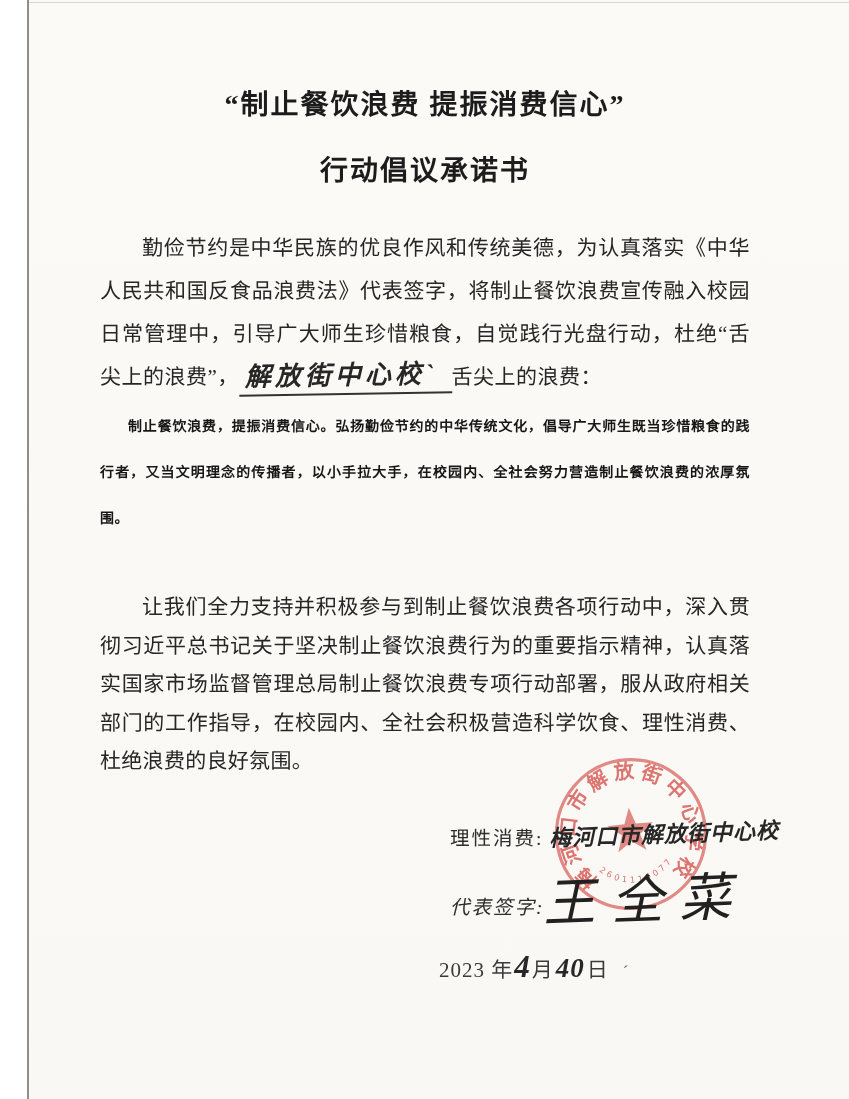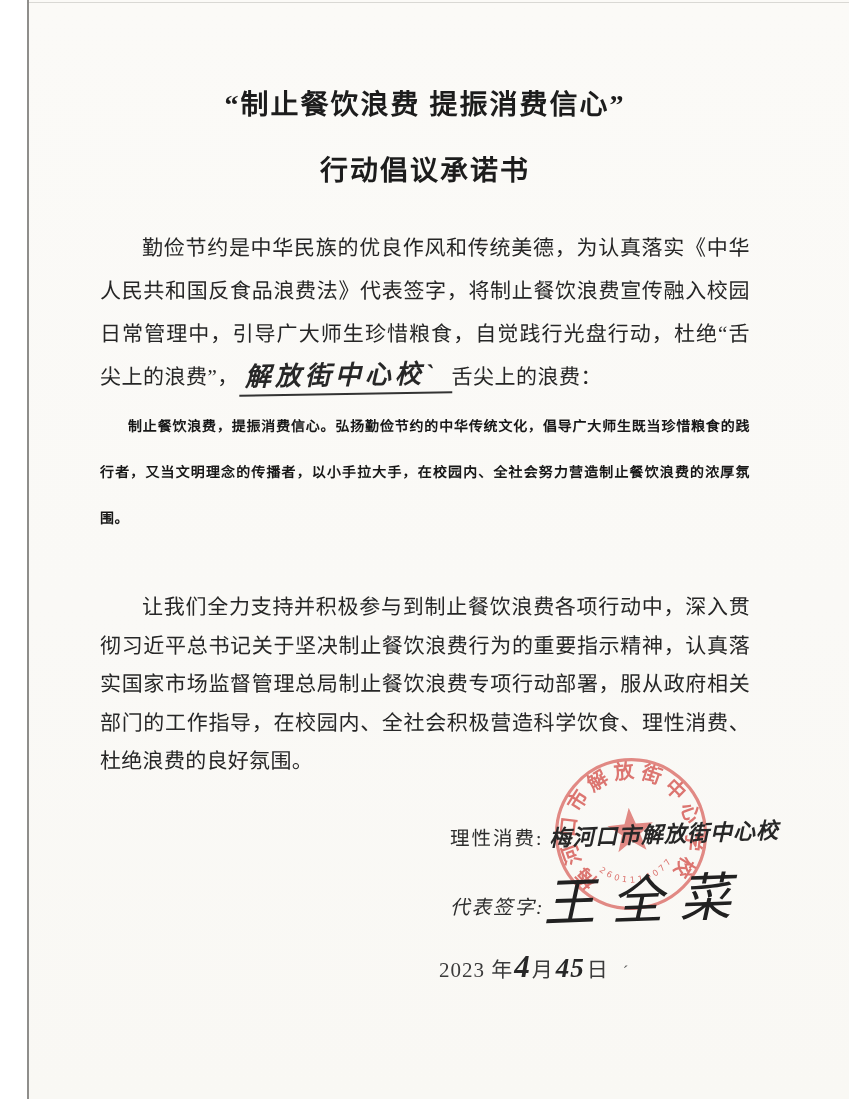--- a/index.html
+++ b/index.html
@@ -157,17 +157,17 @@
   <div class="sig-label school-label">理性消费:</div>
   <div class="hw school-hw">梅河口市解放街中心校</div>
 
   <div class="sig-label rep-label">代表签字:</div>
   <div class="hw sig-hw">王全菜</div>
 
   <div class="date-row">
     <span>2023 年</span>
       <span class="hw date-hw-month">4</span>
       <span>月</span>
-      <span class="hw date-hw-day">45</span>
+      <span class="hw date-hw-day">40</span>
       <span>日</span>
       <span class="date-tick">ˊ</span>
   </div>
 </div>
 
 </body></html>

